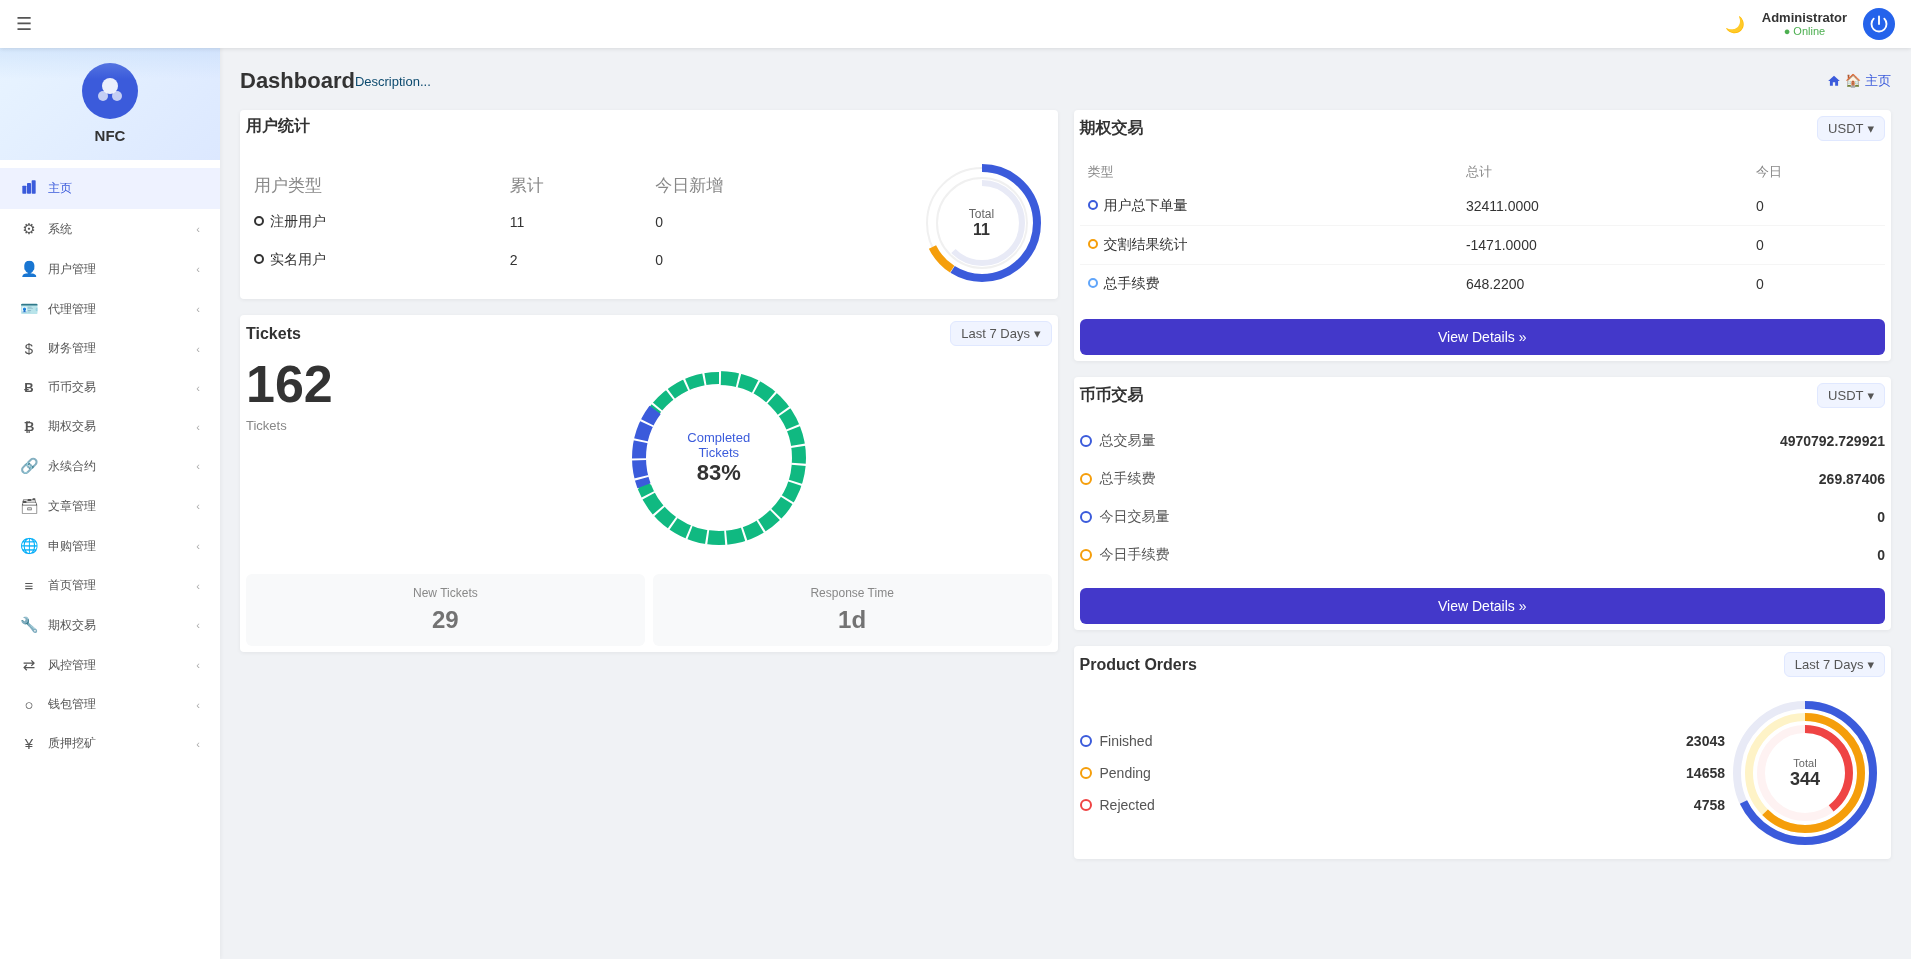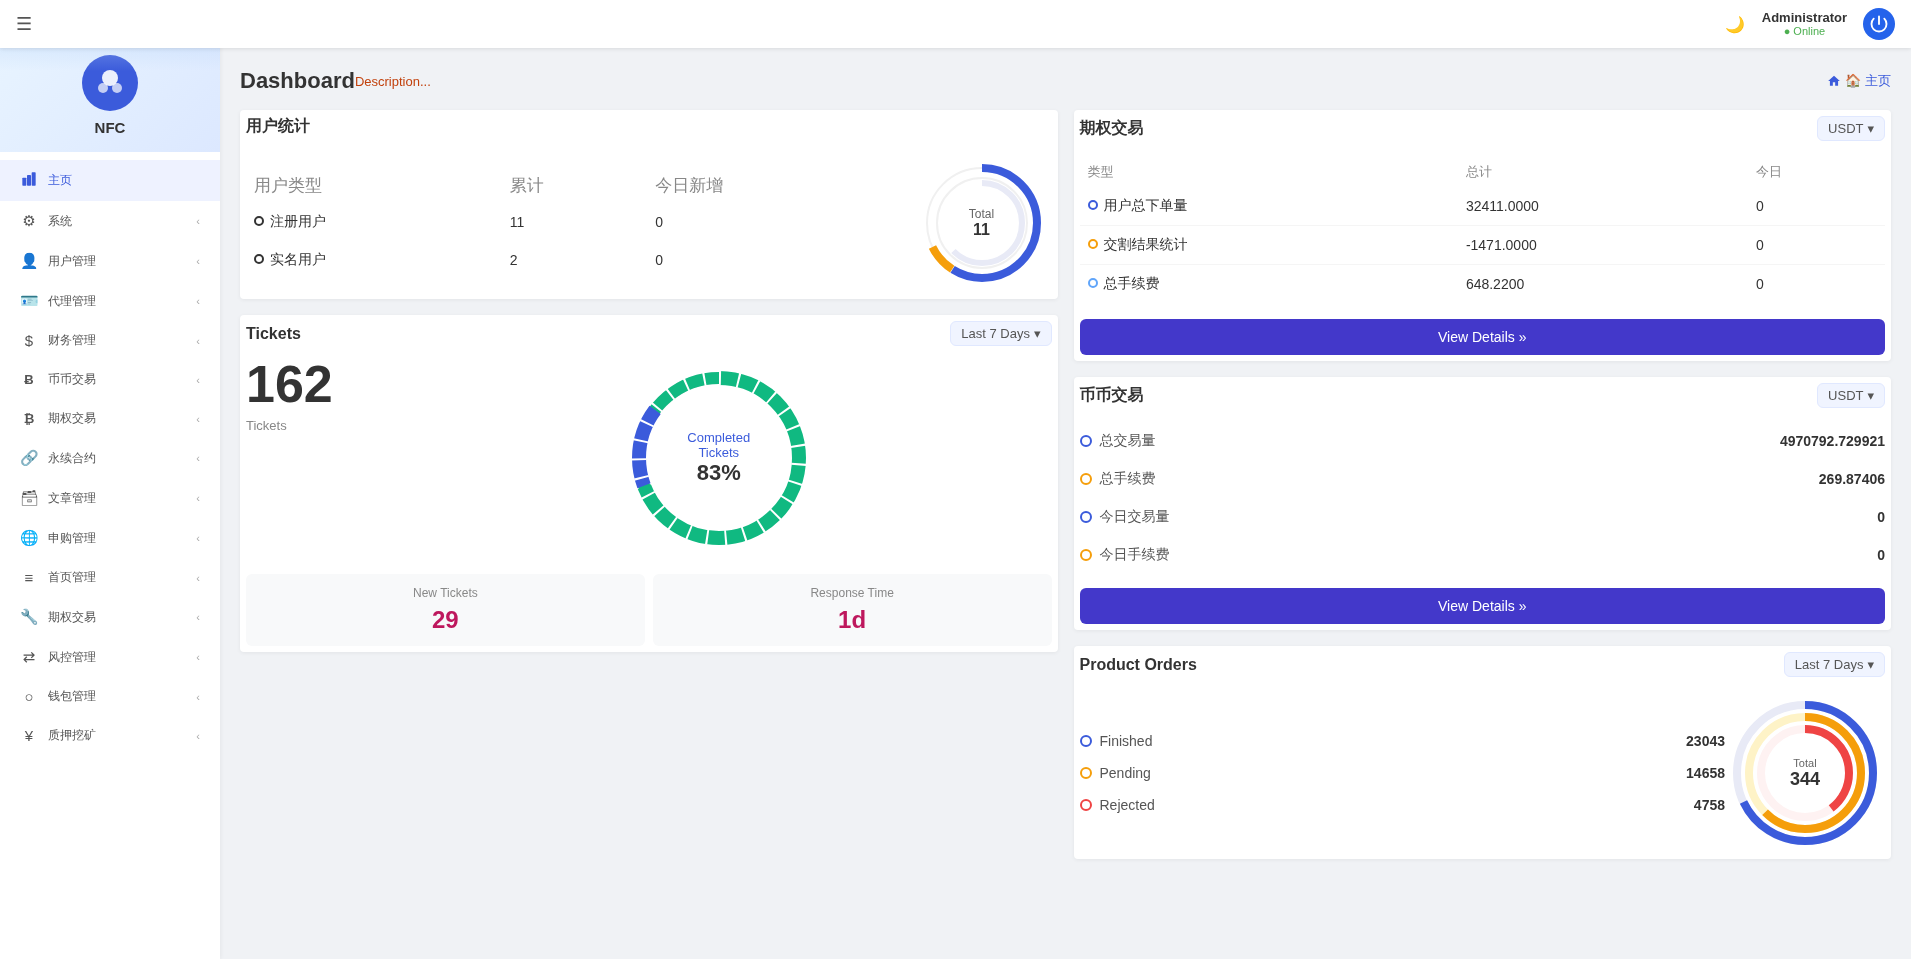--- a/index.html
+++ b/index.html
@@ -15,21 +15,21 @@
     .top-bar-right { display: flex; align-items: center; gap: 16px; }
     .hamburger { font-size: 18px; cursor: pointer; color: #555; }
     .user-info { text-align: center; line-height: 1.2; }
     .user-name { font-size: 13px; font-weight: 600; color: #333; }
     .user-status { font-size: 11px; color: #4caf50; }
     .power-btn { width: 32px; height: 32px; border-radius: 50%; background: #2563eb; display: flex; align-items: center; justify-content:: center; cursor: pointer; color: #fff; font-size: 16px; align-items: center; justify-content: center; }
     .moon-icon { font-size: 16px; color: #888; cursor: pointer; }
 
     
     .sidebar {
-      position: fixed; top: 31px; left: 0; bottom: 0; width: 220px;
+      position: fixed; top: 39px; left: 0; bottom: 0; width: 220px;
       background: #fff; overflow-y: auto; z-index: 90;
       box-shadow: 1px 0 4px rgba(0,0,0,0.05);
     }
     .sidebar-logo {
       display: flex; flex-direction: column; align-items: center; padding: 24px 0 16px;
       background: linear-gradient(135deg, #e8f4ff 0%, #dce8ff 100%);
       position: relative; overflow: hidden;
     }
     .sidebar-logo-img {
       width: 56px; height: 56px; border-radius: 50%; background: #3b5bdb;
@@ -57,21 +57,21 @@
       margin-left: 220px; margin-top: 48px; padding: 20px; min-height: calc(100vh - 48px);
     }
 
     
     .page-header {
       display: flex; align-items: center; justify-content: space-between;
       margin-bottom: 16px;
     }
     .page-header-left { display: flex; align-items: center; }
     .page-title { font-size: 22px; font-weight: 700; color: #333; }
-    .page-desc { font-size: 13px; color: #c2410c; }
+    .page-desc { font-size: 13px; color: #0c4a6e; }
     .breadcrumb-link { font-size: 13px; color: #3b5bdb; cursor: pointer; display: flex; align-items: center; gap: 4px; }
 
     
     .dashboard-grid {
       display: grid; grid-template-columns: 1fr 1fr; gap: 16px;
     }
     .left-col { display: flex; flex-direction: column; gap: 16px; }
     .right-col { display: flex; flex-direction: column; gap: 16px; }
 
     
@@ -116,21 +116,21 @@
     .tickets-donut-center {
       position: absolute; top: 50%; left: 50%; transform: translate(-50%, -50%);
       text-align: center;
     }
     .tickets-donut-center-label { font-size: 13px; color: #3b5bdb; font-weight: 500; }
     .tickets-donut-center-value { font-size: 22px; font-weight: 700; color: #333; }
 
     .tickets-stats { display: flex; justify-content: space-between; margin-top: 16px; gap: 8px; }
     .ticket-stat { flex: 1; background: #f8f9fa; border-radius: 6px; padding: 12px; text-align: center; }
     .ticket-stat-label { font-size: 12px; color: #888; margin-bottom: 6px; }
-    .ticket-stat-value { font-size: 24px; font-weight: 700; color: #be185d; }
+    .ticket-stat-value { font-size: 24px; font-weight: 700; color: #737373; }
 
     
     .dropdown-select {
       display: flex; align-items: center; gap: 4px;
       background: #f0f4ff; border-radius: 6px; padding: 4px 10px;
       font-size: 13px; color: #555; cursor: pointer; border: 1px solid #e0e8ff;
     }
 
     
     .trading-table { width: 100%; border-collapse: collapse; }

